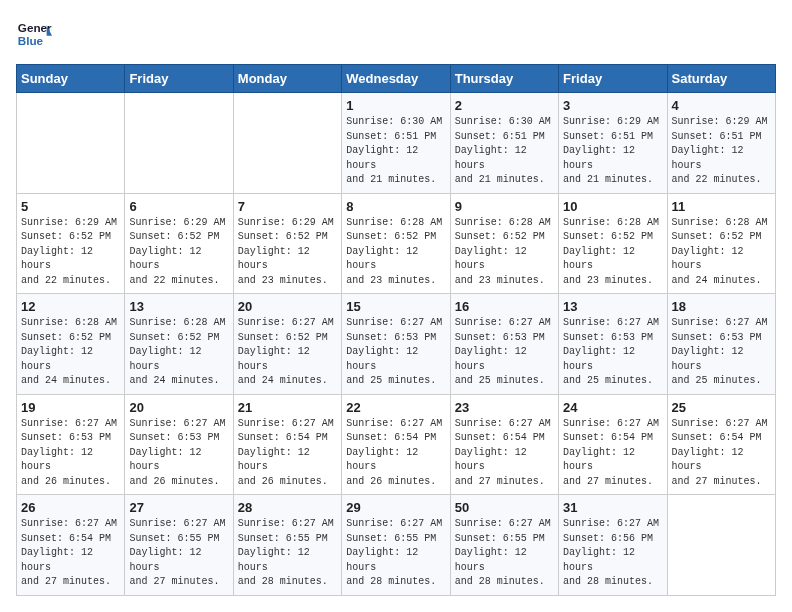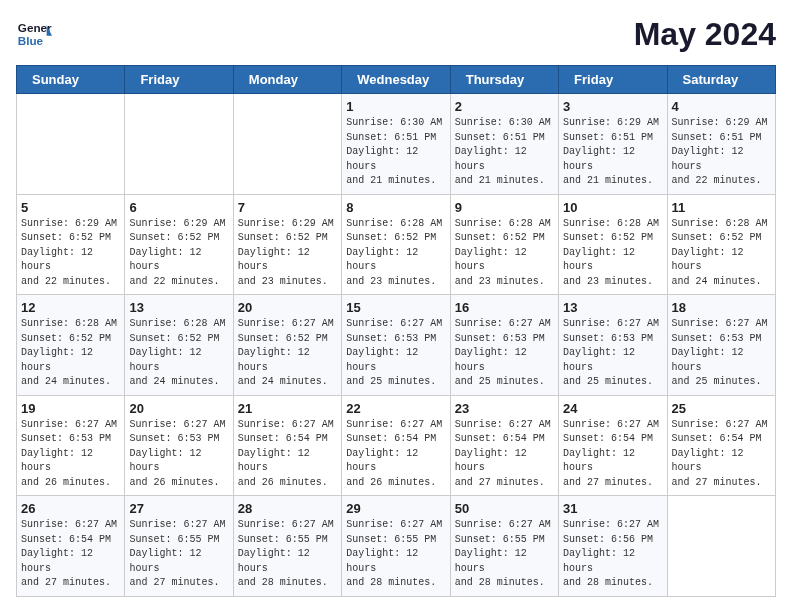--- a/index.html
+++ b/index.html
@@ -40,21 +40,21 @@
     table {
       width: 100%;
       border-collapse: collapse;
       table-layout: fixed;
     }
     thead tr th {
       background-color: #2b6cb0;
       color: #fff;
       font-size: 13px;
       font-weight: bold;
-      padding: 6px 15px;
+      padding: 6px 4px;
       text-align: left;
       border: 1px solid #1a4f8a;
     }
     tbody tr td {
       border: 1px solid #ccc;
       vertical-align: top;
       padding: 5px 4px;
       font-size: 10.5px;
       color: #222;
       height: 80px;
@@ -87,21 +87,20 @@
   <div class="logo">
     <svg class="logo-icon" viewBox="0 0 40 40">
       <text x="2" y="18" font-size="13" font-weight="bold" fill="#1a1a2e">General</text>
       <text x="2" y="32" font-size="13" font-weight="bold" fill="#2b6cb0">Blue</text>
       <polygon points="34,10 40,22 34,22" fill="#2b6cb0"></polygon>
     </svg>
     <div style="display:flex;flex-direction:column;justify-content:center;">
     </div>
   </div>
   <div class="title-block">
-    <div class="month-title">May 2024</div>
   </div>
 </div>
 
 <table>
   <thead>
     <tr id="header-row">
     <th>Sunday</th>
         <th>Friday</th>
         <th>Monday</th>
         <th>Wednesday</th>

